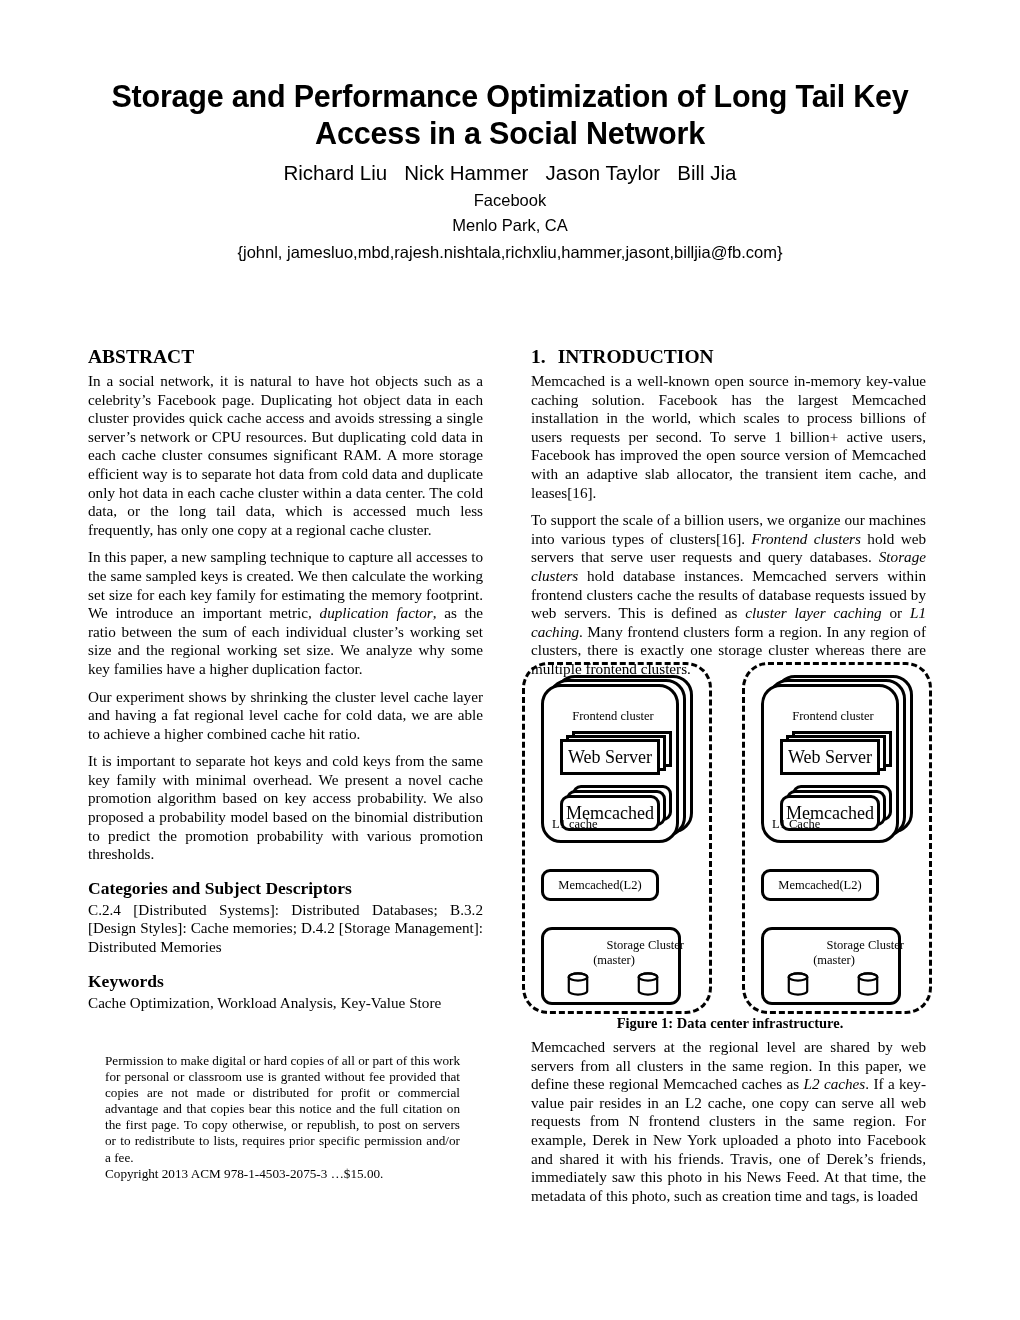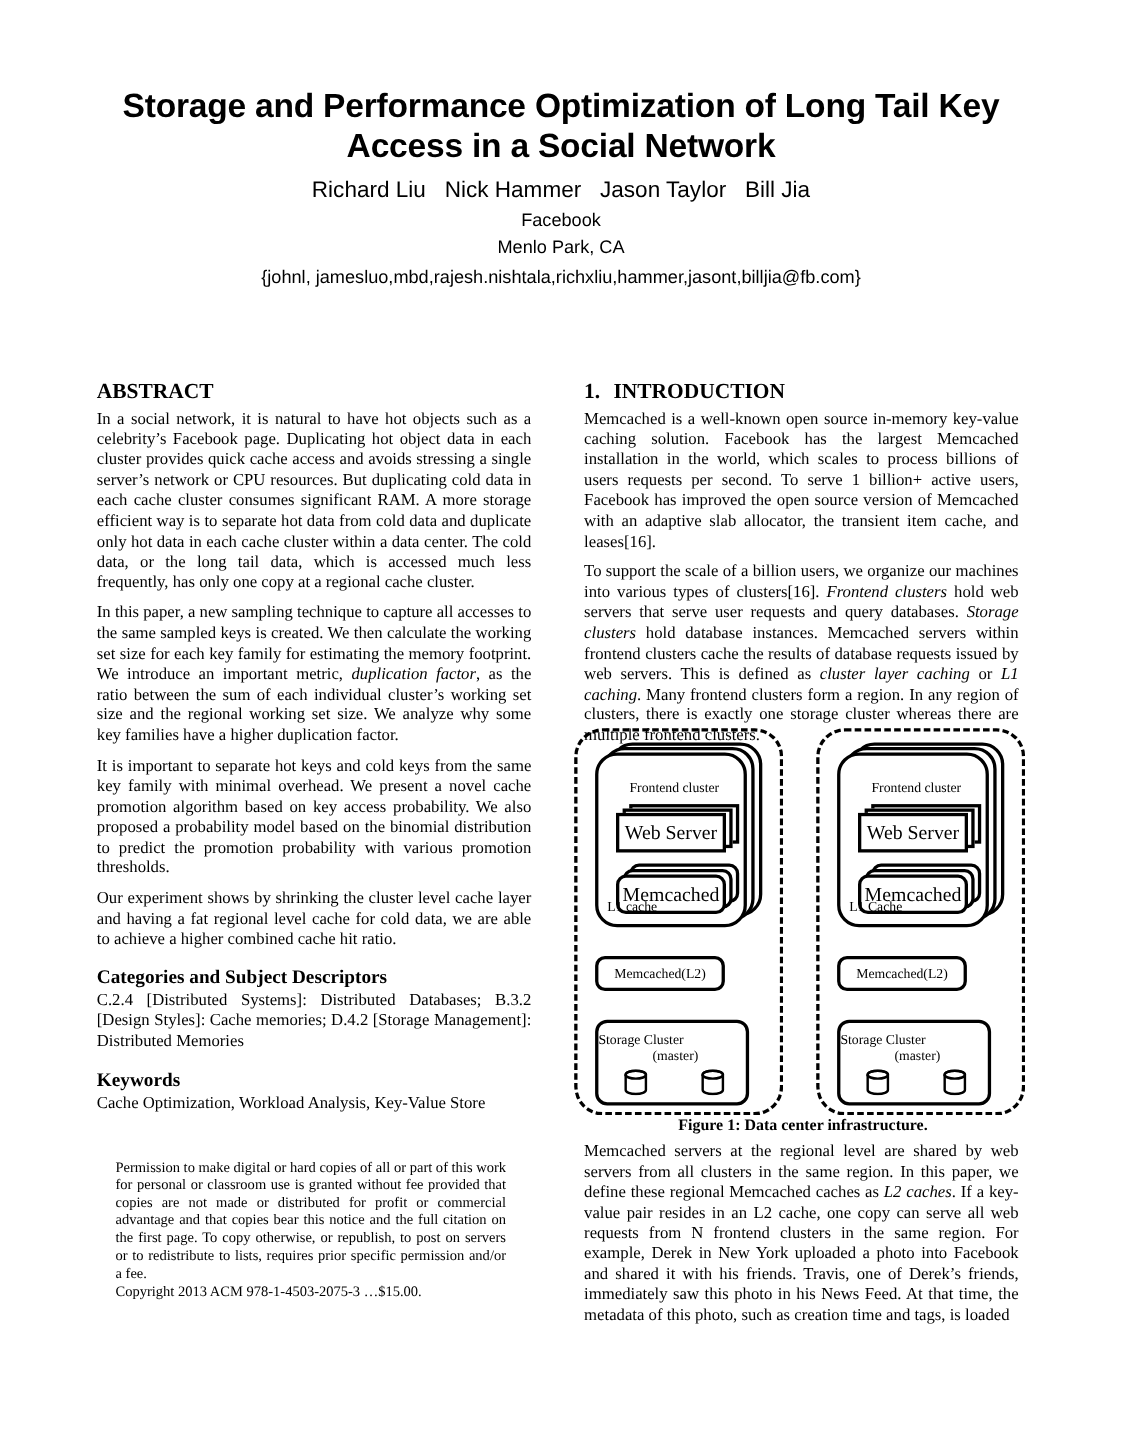--- a/index.html
+++ b/index.html
@@ -242,21 +242,21 @@
     height: 78px;
     border: 3px solid #000;
     border-radius: 11px;
     box-sizing: border-box;
     background: #fff;
   }
   .storage-title {
     position: absolute;
     left: 0; top: 8px;
     width: 140px;
-    text-align: left;
+    text-align: right;
     font-size: 12.5px;
     line-height: 15px;
   }
   .storage-sub {
     position: absolute;
     left: 0; top: 23px;
     width: 140px;
     text-align: center;
     font-size: 12.5px;
     line-height: 15px;
@@ -301,22 +301,22 @@
     <div class="affil-line">Facebook</div>
     <div class="affil-line">Menlo Park, CA</div>
     <div class="email-line">{johnl, jamesluo,mbd,rajesh.nishtala,richxliu,hammer,jasont,billjia@fb.com}</div>
   </div>
 
   <div class="col col-left">
 
     <h2 class="sec-head">ABSTRACT</h2>
     <p class="body">In a social network, it is natural to have hot objects such as a celebrity’s Facebook page. Duplicating hot object data in each cluster provides quick cache access and avoids stressing a single server’s network or CPU resources. But duplicating cold data in each cache cluster consumes significant RAM. A more storage efficient way is to separate hot data from cold data and duplicate only hot data in each cache cluster within a data center. The cold data, or the long tail data, which is accessed much less frequently, has only one copy at a regional cache cluster.</p>
     <p class="body"><span>In this paper, a new sampling technique to capture all accesses to the same sampled keys is created. We then calculate the working set size for each key family for estimating the memory footprint. We introduce an important metric, </span><span class="it">duplication factor</span><span>, as the ratio between the sum of each individual cluster’s working set size and the regional working set size. We analyze why some key families have a higher duplication factor.</span></p>
+    <p class="body">Our experiment shows by shrinking the cluster level cache layer and having a fat regional level cache for cold data, we are able to achieve a higher combined cache hit ratio.</p>
     <p class="body">It is important to separate hot keys and cold keys from the same key family with minimal overhead. We present a novel cache promotion algorithm based on key access probability. We also proposed a probability model based on the binomial distribution to predict the promotion probability with various promotion thresholds.</p>
-    <p class="body">Our experiment shows by shrinking the cluster level cache layer and having a fat regional level cache for cold data, we are able to achieve a higher combined cache hit ratio.</p>
 
     <h2 class="sub-head">Categories and Subject Descriptors</h2>
     <p class="body">C.2.4 [Distributed Systems]: Distributed Databases; B.3.2 [Design Styles]: Cache memories; D.4.2 [Storage Management]: Distributed Memories</p>
 
     <h2 class="sub-head">Keywords</h2>
     <p class="body">Cache Optimization, Workload Analysis, Key-Value Store</p>
   </div>
 
   <div class="copyright">
     <p class="noindent">Permission to make digital or hard copies of all or part of this work for personal or classroom use is granted without fee provided that copies are not made or distributed for profit or commercial advantage and that copies bear this notice and the full citation on the first page. To copy otherwise, or republish, to post on servers or to redistribute to lists, requires prior specific permission and/or a fee.</p>

